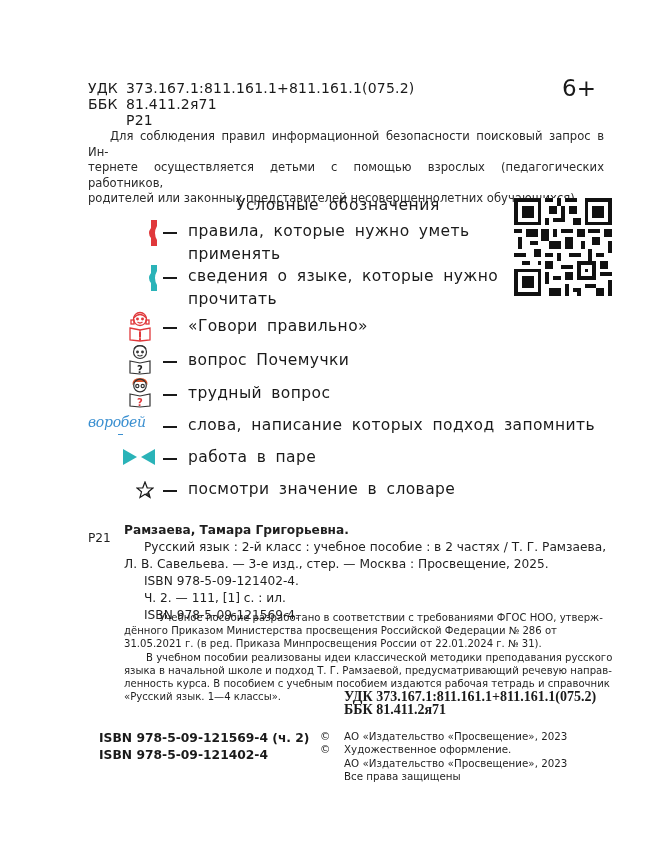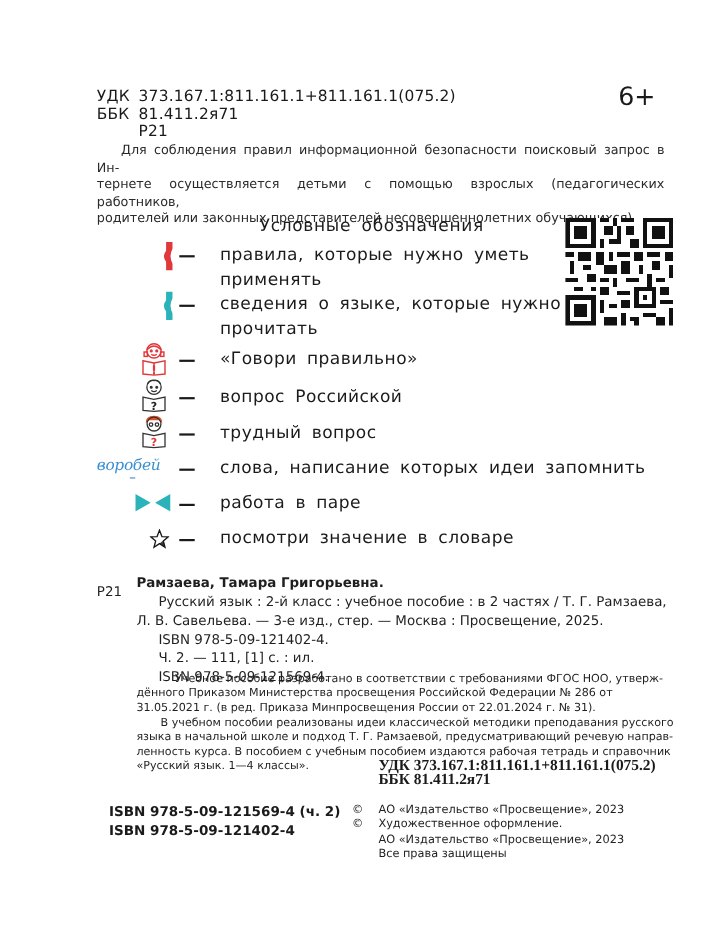--- a/index.html
+++ b/index.html
@@ -10,21 +10,21 @@
     .cls { font-family: "DejaVu Sans", sans-serif; font-size: 14px; line-height: 16px; letter-spacing: 0.2px; }
     .cls .lbl { position: absolute; left: 0; }
     .cls .val { position: absolute; left: 38px; white-space: nowrap; }
     .age { font-family: "DejaVu Sans", sans-serif; font-size: 23px; }
 
     .notice { font-family: "DejaVu Sans", sans-serif; font-size: 11.6px; line-height: 15.5px; text-align: justify; color: #2a2a2a; }
     .notice .indent { display: inline-block; width: 22px; }
 
     
     .legend-title { font-family: "DejaVu Sans", sans-serif; font-size: 15.5px; letter-spacing: 0.6px; word-spacing: 4px; }
-    .legend-row { position: absolute; font-family: "DejaVu Sans", sans-serif; font-size: 15.5px; line-height: 22.5px; letter-spacing: 0.4px; word-spacing: 4px; white-space: nowrap; margin-left: 12px; }
+    .legend-row { position: absolute; font-family: "DejaVu Sans", sans-serif; font-size: 15.5px; line-height: 22.5px; letter-spacing: 0.4px; word-spacing: 4px; white-space: nowrap; }
     .dash { position: absolute; left: 163px; width: 14px; height: 2px; background: #1a1a1a; }
     .icon { position: absolute; }
 
     
     .qr { position: absolute; left: 514px; top: 198px; width: 98px; height: 98px; }
 
     
     .bib { font-family: "DejaVu Sans", sans-serif; font-size: 12.2px; line-height: 17px; white-space: nowrap; color: #1f1f1f; }
     .bib-bold { font-weight: bold; }
     .small { font-family: "DejaVu Sans", sans-serif; font-size: 10.1px; line-height: 13.2px; color: #1f1f1f; white-space: nowrap; }
@@ -93,41 +93,41 @@
     <circle cx="13" cy="9" r="6.5"></circle>
     <path d="M7 6 Q9 2 13 3 Q17 2 19 6"></path>
     <circle cx="10.5" cy="9" r="0.8" fill="#333"></circle>
     <circle cx="15.5" cy="9" r="0.8" fill="#333"></circle>
     <path d="M10.5 12 Q13 14 15.5 12"></path>
     <path d="M3 18 L13 20 L23 18 L23 30 L13 31 L3 30 Z"></path>
   </g>
   <text x="13" y="29.5" text-anchor="middle" font-family="DejaVu Sans, sans-serif" font-size="10" font-weight="bold" fill="#222">?</text>
 </svg>
 <div class="dash" style="top:361px;"></div>
-<div class="legend-row" style="left:188px; top:349px;">вопрос Российской</div>
+<div class="legend-row" style="left:188px; top:349px;">вопрос Почемучки</div>
 
 <svg class="icon" style="left:127px; top:376px;" width="26" height="32" viewBox="0 0 26 32">
   <path d="M5.5 9 Q5 2 13 2 Q21 2 20.5 9 L18 6 L8 6 Z" fill="#d9532b"></path>
   <g fill="none" stroke="#333" stroke-width="1.2">
     <circle cx="13" cy="9.5" r="6.3"></circle>
     <circle cx="10.3" cy="10" r="1.6"></circle>
     <circle cx="15.7" cy="10" r="1.6"></circle>
     <path d="M3 18 L13 20 L23 18 L23 30 L13 31 L3 30 Z"></path>
   </g>
   <text x="13" y="29.5" text-anchor="middle" font-family="DejaVu Sans, sans-serif" font-size="10" font-weight="bold" fill="#e0383b">?</text>
 </svg>
 <div class="dash" style="top:394px;"></div>
 <div class="legend-row" style="left:188px; top:382px;">трудный вопрос</div>
 
 <div class="icon" style="left:88px; top:412px; width:58px; height:24px;">
   <span style="font-family:'DejaVu Serif', serif; font-style:italic; font-size:14px; color:#3a8fd0; letter-spacing:-0.3px;">воробей</span>
   <span style="position:absolute; left:30px; top:22px; width:5px; height:1px; background:#3a8fd0;"></span>
 </div>
 <div class="dash" style="top:426px;"></div>
-<div class="legend-row" style="left:188px; top:414px;">слова, написание которых идеи запомнить</div>
+<div class="legend-row" style="left:188px; top:414px;">слова, написание которых подход запомнить</div>
 
 <svg class="icon" style="left:123px; top:449px;" width="32" height="16" viewBox="0 0 32 16">
   <path d="M0 0 L14 8 L0 16 Z" fill="#2ab3b8"></path>
   <path d="M32 0 L18 8 L32 16 Z" fill="#2ab3b8"></path>
 </svg>
 <div class="dash" style="top:458px;"></div>
 <div class="legend-row" style="left:188px; top:446px;">работа в паре</div>
 
 <svg class="icon" style="left:136px; top:481px;" width="18" height="18" viewBox="0 0 18 18">
   <path d="M9 1 L11.2 6.8 L17 7 L12.5 10.8 L14 16.5 L9 13.2 L4 16.5 L5.5 10.8 L1 7 L6.8 6.8 Z" fill="none" stroke="#1a1a1a" stroke-width="1.2"></path>

